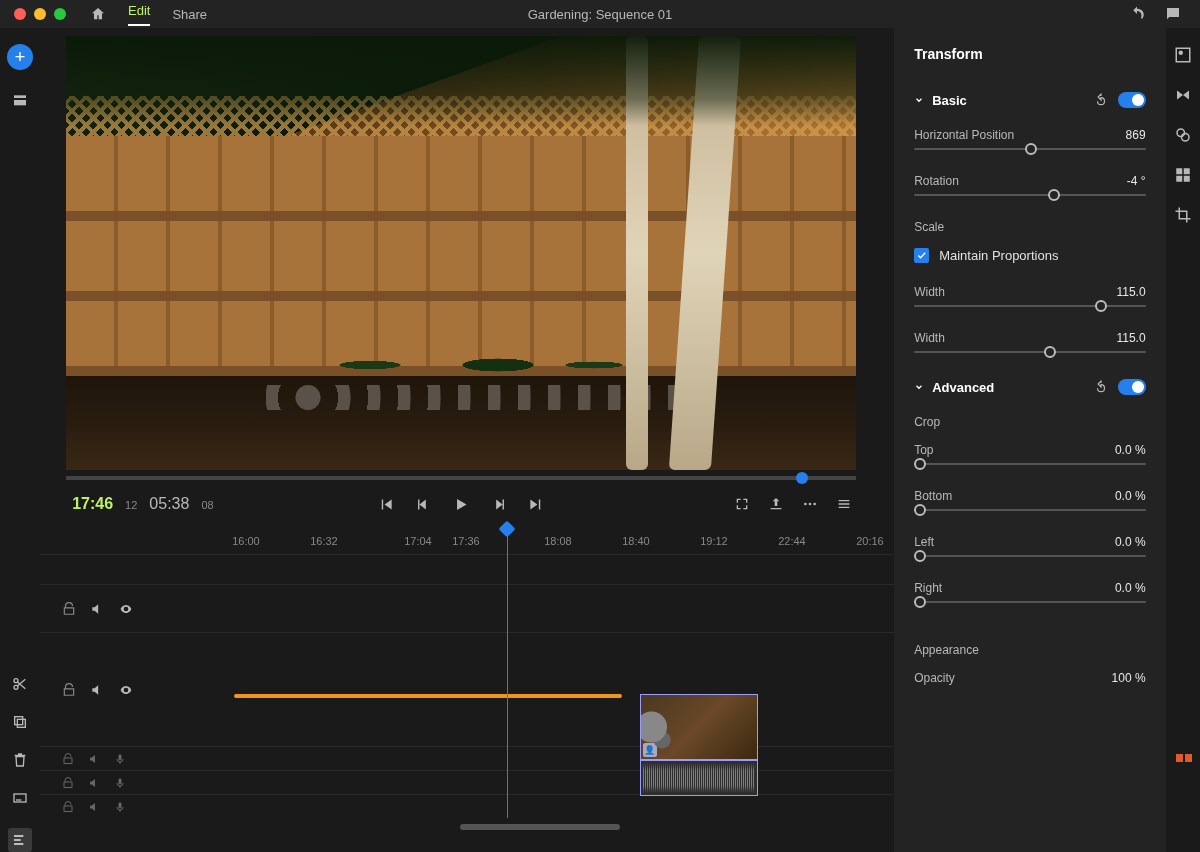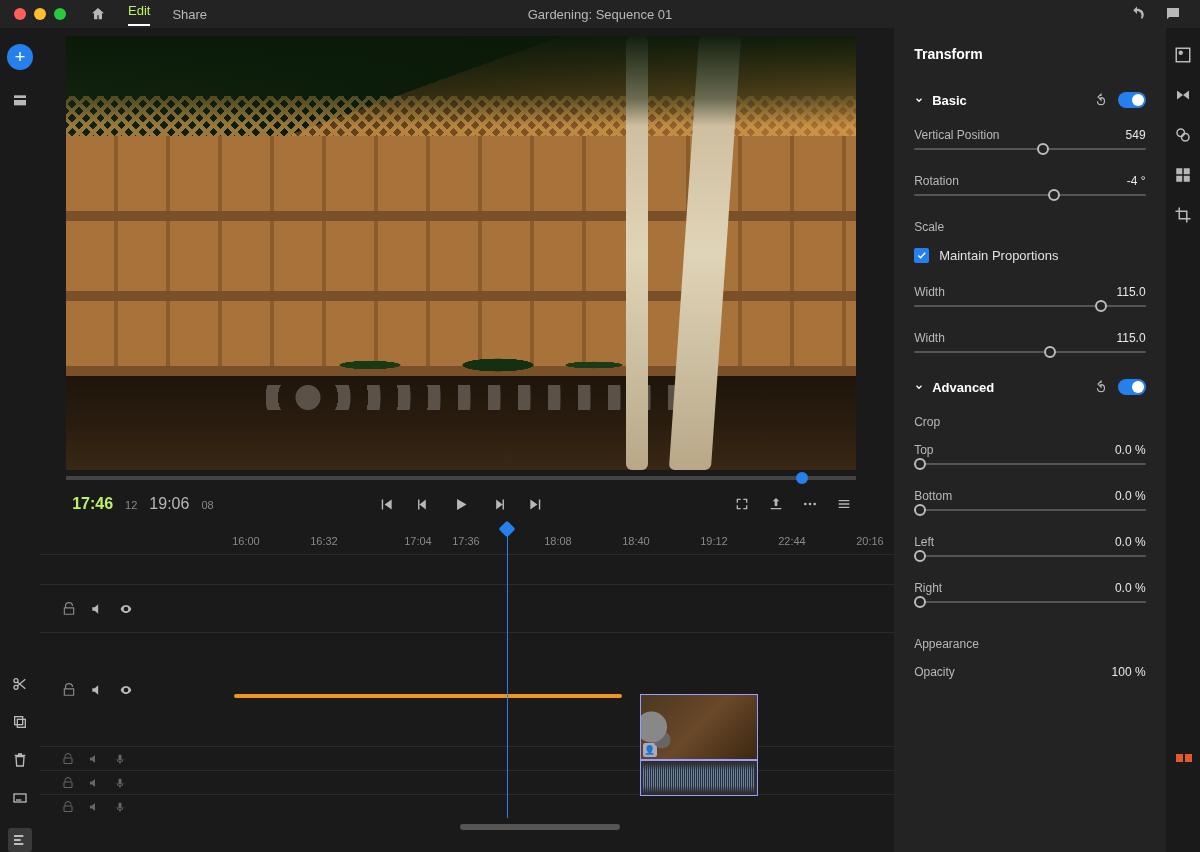--- a/index.html
+++ b/index.html
@@ -200,21 +200,21 @@
         <div style="position:absolute;top:0;left:0;right:0;height:90px;background:linear-gradient(180deg,rgba(10,25,8,.95),rgba(12,30,10,.5) 70%,transparent);"></div>
       </div>
       <div class="scrub">
           <div class="scrub-dot"></div>
         </div>
 
       <div class="transport">
         <div class="timecodes">
           <span class="tc-main">17:46</span>
           <span class="tc-sub">12</span>
-          <span class="tc-dur">19:06</span>
+          <span class="tc-dur">05:38</span>
           <span class="tc-dur-sub">08</span>
         </div>
         <div class="play-controls">
           <span class="icobtn">
               <svg width="17" height="17" viewBox="0 0 24 24" class="ico">
                 <path d="M6 5h2v14H6zM20 5v14l-10-7z"></path>
               </svg>
             </span>
           <span class="icobtn">
               <svg width="17" height="17" viewBox="0 0 24 24" class="ico">
@@ -426,25 +426,25 @@
             <svg width="14" height="14" viewBox="0 0 24 24" class="ico">
               <path d="M12 5V2L7 7l5 5V8c3 0 6 2 6 6s-3 6-6 6-6-2-6-6" fill="none" stroke="#b8b8b8" stroke-width="2"></path>
             </svg>
           </span>
         <div class="toggle"></div>
       </div>
     </div>
 
     <div class="prop">
       <div class="prop-row">
-          <span>Vertical Position</span>
-          <span class="prop-val">549</span>
-        </div>
-      <div class="slider">
-          <div class="dot" style="left:53%"></div>
+          <span>Horizontal Position</span>
+          <span class="prop-val">869</span>
+        </div>
+      <div class="slider">
+          <div class="dot" style="left:48%"></div>
         </div>
     </div>
     <div class="prop">
       <div class="prop-row">
           <span>Rotation</span>
           <span class="prop-val">-4 °</span>
         </div>
       <div class="slider">
           <div class="dot" style="left:58%"></div>
         </div>
@@ -526,21 +526,21 @@
     <div class="prop">
       <div class="prop-row">
           <span>Right</span>
           <span class="prop-val">0.0 %</span>
         </div>
       <div class="slider">
           <div class="dot" style="left:0"></div>
         </div>
     </div>
 
-    <div class="subhead" style="margin-top:16px">Appearance</div>
+    <div class="subhead" style="margin-top:22px">Appearance</div>
     <div class="prop">
       <div class="prop-row">
           <span>Opacity</span>
           <span class="prop-val">100 %</span>
         </div>
     </div>
   </div>
 
   <div class="rightrail">
     <span class="icobtn">

